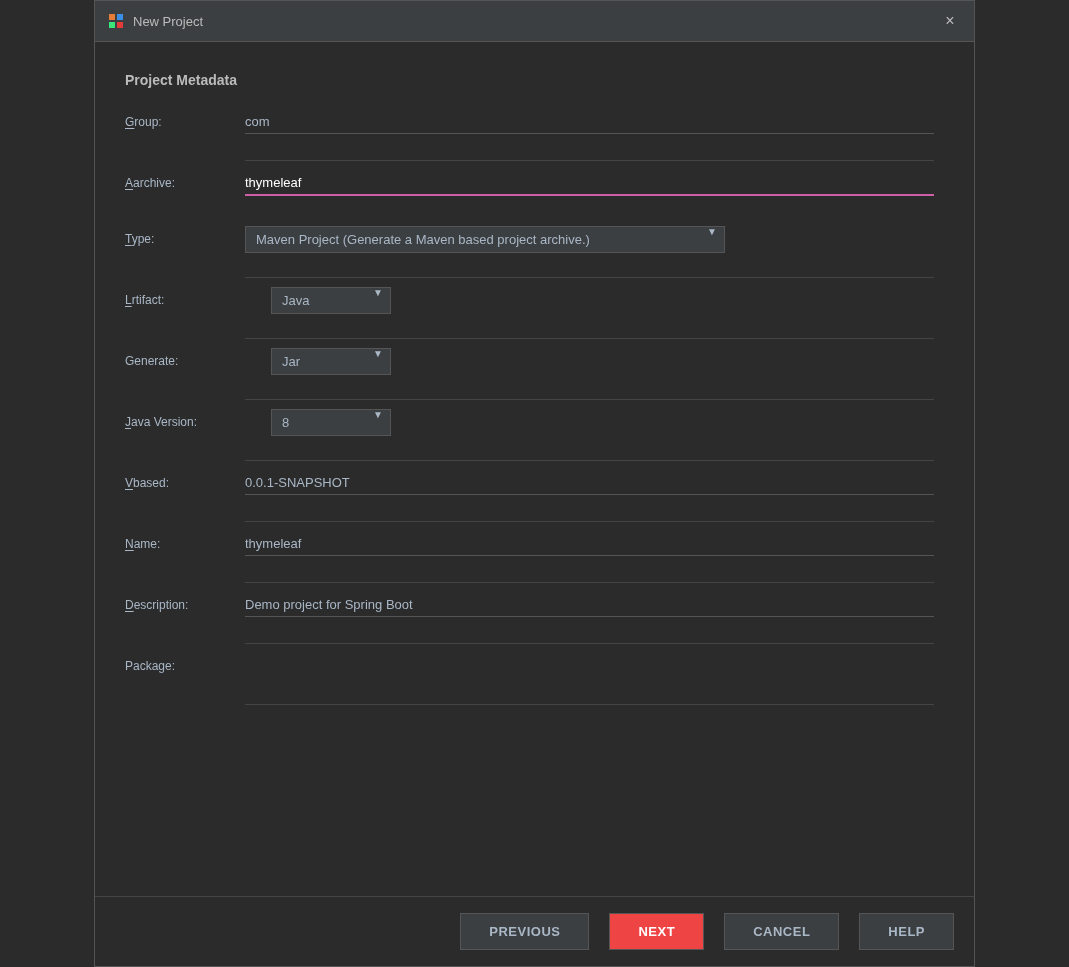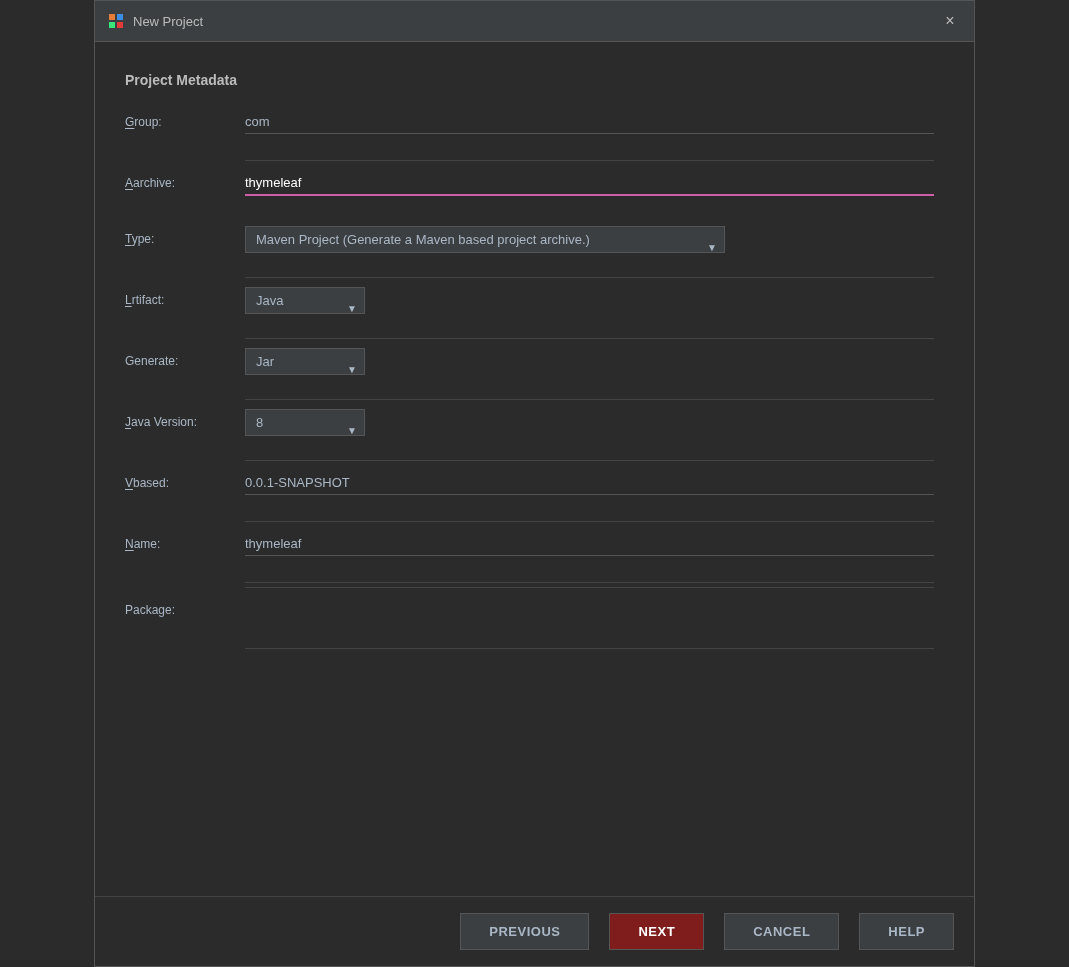--- a/index.html
+++ b/index.html
@@ -118,41 +118,42 @@
     }
 
     .form-input.active-input {
       border-bottom: 2px solid #cc5fa5;
       color: #ffffff;
     }
 
     .select-wrapper {
       position: relative;
       display: inline-flex;
-      align-items: flex-end;
+      align-items: flex-start;
     }
 
     .form-select {
       background: #3c3f41;
       border: 1px solid #555;
       color: #a9b7c6;
       font-size: 13px;
       padding: 5px 30px 5px 10px;
       outline: none;
       cursor: pointer;
       appearance: none;
       -webkit-appearance: none;
     }
 
     .form-select.wide {
       min-width: 480px;
     }
 
     .form-select.medium {
       min-width: 120px;
+      margin-left: 26px;
     }
 
     .select-arrow {
       position: absolute;
       right: 8px;
       pointer-events: none;
       color: #a9b7c6;
       font-size: 10px;
     }
 
@@ -180,21 +181,21 @@
       cursor: pointer;
       border: none;
       background: #3c3f41;
       color: #a9b7c6;
       text-transform: uppercase;
       border: 1px solid #555;
       margin-left: 20px;
     }
 
     .footer-btn.next-btn {
-      background: #7f1d1d;
+      background: #ef4444;
       color: #ffffff;
     }
   </style>
 </head>
 <body>
 
 <div class="dialog">
 
   <div class="title-bar">
     <div class="title-bar-icon">
@@ -295,20 +296,26 @@
     <hr class="separator-line">
 
     <div class="form-row">
       <label class="form-label">
         <span class="underline">N</span><span>ame:</span>
       </label>
       <input class="form-input" type="text" value="thymeleaf" style="">
     </div>
     <hr class="separator-line">
 
+    <div class="form-row">
+      <label class="form-label">
+        <span class="underline">D</span><span>escription:</span>
+      </label>
+      <input class="form-input" type="text" value="Demo project for Spring Boot" style="">
+    </div>
     <hr class="separator-line">
 
     <div class="form-row">
       <label class="form-label">
         <span>Package:</span>
       </label>
     </div>
     <hr class="separator-line">
 
   </div>

